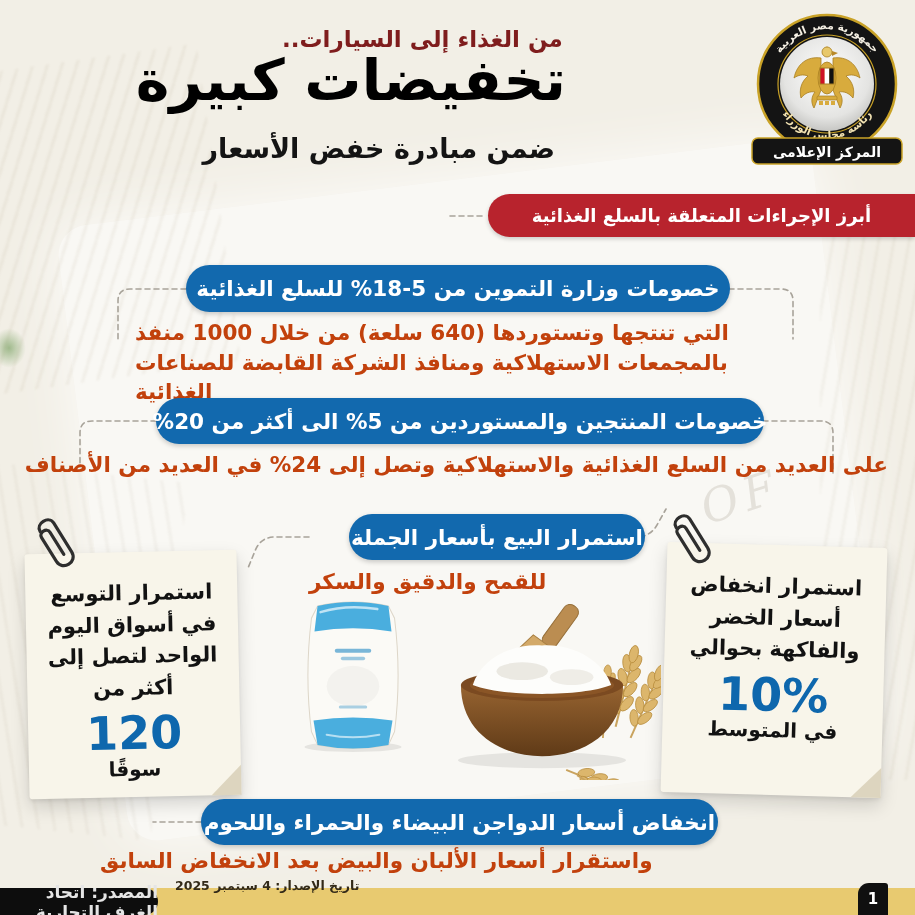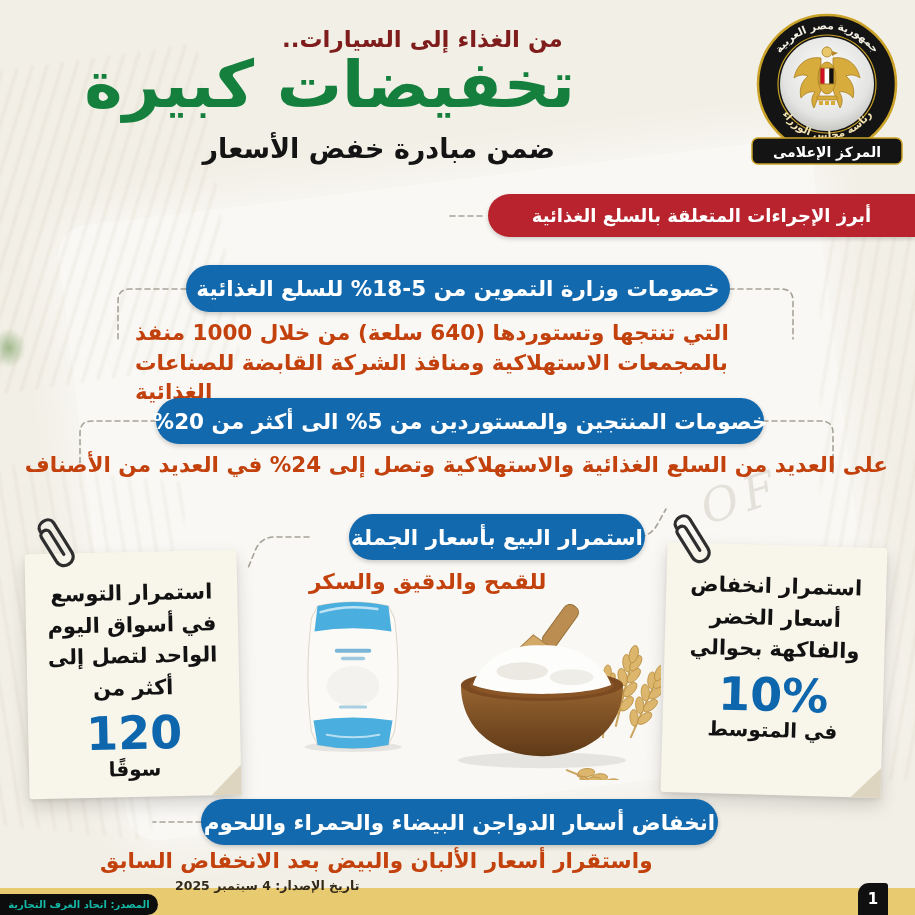--- a/index.html
+++ b/index.html
@@ -27,22 +27,22 @@
     background:radial-gradient(ellipse at center, rgba(105,150,80,.6), rgba(105,150,80,0) 70%); }
   .bg-watermark { left:700px; top:470px; font-family:"DejaVu Serif", serif; font-style:italic;
     font-size:46px; letter-spacing:6px; color:rgba(120,108,85,.16); transform:rotate(-18deg); }
   
   .connectors { position:absolute; left:0; top:0; z-index:1; }
   .connectors path { fill:none; stroke:#9a948a; stroke-width:1.6; stroke-dasharray:5 4;
     stroke-linecap:round; opacity:.85; }
   
   .kicker { position:absolute; z-index:2; left:282px; top:26px; width:352px;
     direction:rtl; text-align:left; font-size:23px; font-weight:700; color:#7f1d1d; white-space:nowrap; }
-  .big-title { position:absolute; z-index:2; left:155px; top:47px; width:420px;
-    direction:rtl; text-align:center; font-size:65px; font-weight:700; color:#15803d;
+  .big-title { position:absolute; z-index:2; left:146px; top:47px; width:420px;
+    direction:rtl; text-align:center; font-size:57px; font-weight:700; color:#000000;
     white-space:nowrap; letter-spacing:-1px; }
   .sub-title { position:absolute; z-index:2; left:255px; top:133px; width:300px;
     direction:rtl; font-size:27px; font-weight:700; color:#141414; white-space:nowrap; }
   
   .logo { position:absolute; z-index:3; left:746px; top:12px; width:160px; height:158px; }
   
   .section-banner { position:absolute; z-index:2; left:488px; top:194px; width:427px; height:43px;
     background:#b8232d; border-radius:22px 0 0 22px; display:flex; align-items:center; justify-content:center;
     direction:rtl; color:#fff; font-size:18px; font-weight:700; white-space:nowrap;
     box-shadow:0 2px 4px rgba(0,0,0,.18); }
@@ -75,23 +75,23 @@
   .paperclip { position:absolute; z-index:4; }
   .clip-left { left:30px; top:512px; }
   .clip-right { left:666px; top:508px; }
   
   .art { position:absolute; z-index:2; }
   .art-bag { left:296px; top:600px; }
   .art-bowl { left:423px; top:602px; }
   
   .footer-bar { position:absolute; z-index:5; left:0; bottom:0; width:915px; height:27px;
     background:#e8ca70; }
-  .source-pill { position:absolute; z-index:6; left:0; bottom:0; width:158px; height:21px;
-    background:#0d0d0d; border-radius:0 14px 14px 0; color:#14b8a6; direction:rtl;
-    font-size:10px; font-weight:700; display:flex; align-items:center; justify-content:center; }
+  .source-pill { position:absolute; z-index:6; left:0; bottom:0; width:158px; height:27px;
+    background:#0d0d0d; border-radius:0 14px 14px 0; color:#e5e5e5; direction:rtl;
+    font-size:17px; font-weight:700; display:flex; align-items:center; justify-content:center; }
   .issue-date { position:absolute; z-index:6; left:175px; bottom:16px; height:27px; line-height:27px;
     direction:rtl; font-size:12.5px; font-weight:700; color:#332a18; white-space:nowrap; }
   .page-badge { position:absolute; z-index:6; right:27px; bottom:0; width:30px; height:32px;
     background:#101010; border-radius:11px 3px 0 0; color:#fff; font-size:15px; font-weight:700;
     display:flex; align-items:center; justify-content:center; }
 </style>
 </head>
 <body>
 
 <div class="canvas">

